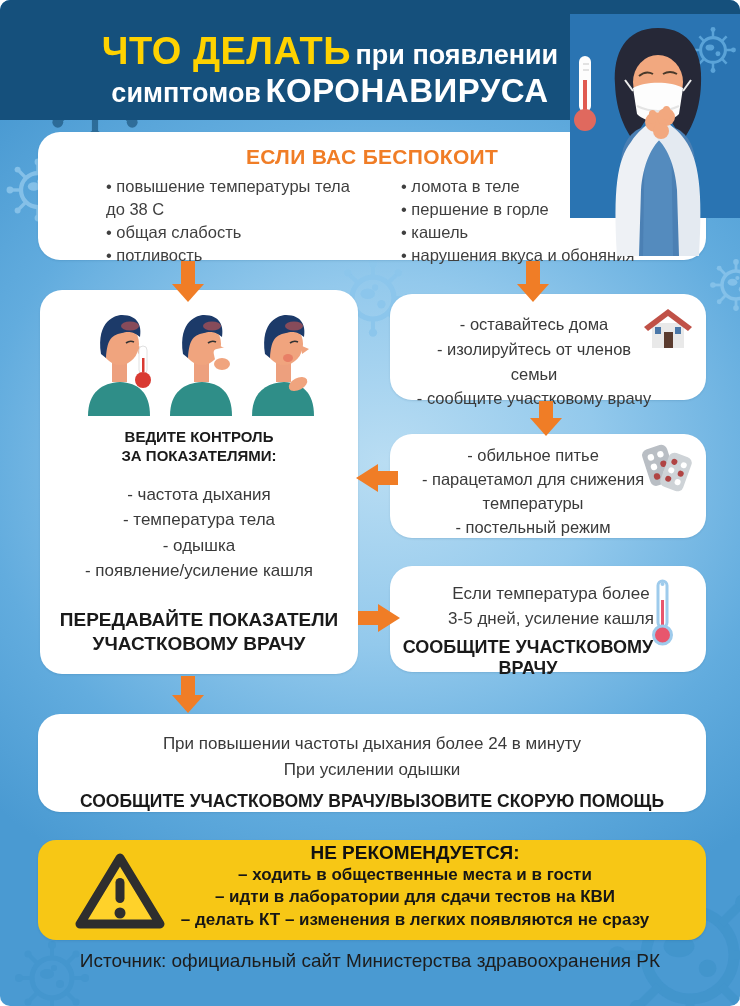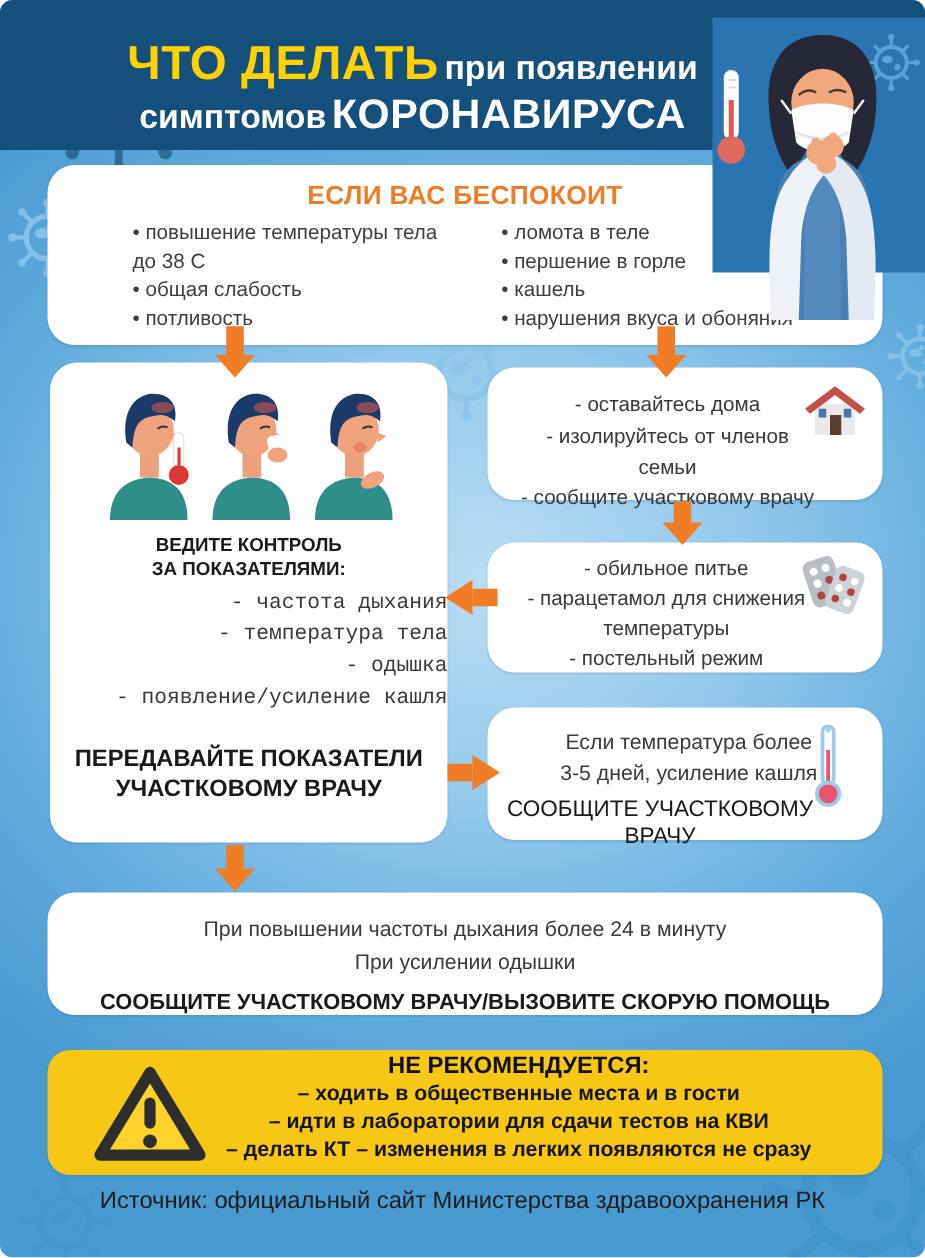--- a/index.html
+++ b/index.html
@@ -12,44 +12,44 @@
   .deco{position:absolute;left:0;top:0;width:740px;height:1006px;z-index:0;pointer-events:none;}
   .header-band{position:absolute;left:0;top:0;width:740px;height:120px;background:var(--header-navy,#15507c);z-index:1;}
   .header-text{position:absolute;left:70px;top:30px;width:520px;text-align:center;z-index:2;line-height:1.12;}
   .ht1-accent{color:var(--title-yellow,#ffd200);font-size:38px;font-weight:800;letter-spacing:.5px;}
   .ht1-rest{color:#fff;font-size:27px;font-weight:700;}
   .ht2-normal{color:#fff;font-size:27px;font-weight:700;}
   .ht2-accent{color:#fff;font-size:33px;font-weight:800;letter-spacing:.5px;}
   .woman-panel{position:absolute;left:570px;top:14px;width:170px;height:204px;background:var(--panel-blue,#2a74b2);z-index:3;}
   .woman-svg{position:absolute;left:573px;top:18px;width:164px;height:238px;z-index:4;}
   .box{position:absolute;background:var(--box-white,#fff);border-radius:22px;z-index:2;box-shadow:0 1px 2px rgba(30,80,120,.15);}
-  #symptoms-box{left:38px;top:132px;width:668px;height:144px;}
+  #symptoms-box{left:38px;top:132px;width:668px;height:128px;}
   #control-box{left:40px;top:290px;width:318px;height:384px;}
   #stay-box{left:390px;top:294px;width:316px;height:106px;}
   #treat-box{left:390px;top:434px;width:316px;height:104px;}
   #fever-box{left:390px;top:566px;width:316px;height:106px;}
   #breathing-box{left:38px;top:714px;width:668px;height:98px;text-align:center;}
   #warning-box{left:38px;top:840px;width:668px;height:100px;background:var(--warning-yellow,#f7c715);border-radius:18px;}
   .sym-title{margin-top:13px;text-align:center;color:var(--accent-orange,#f07d26);font-size:21px;font-weight:800;letter-spacing:.3px;}
   .sym-cols{display:flex;padding:6px 24px 0 68px;}
   .sym-col-left{width:255px;}
   .sym-col-right{flex:1;padding-left:40px;}
   .sym-line{color:#3f3f3f;font-size:16.5px;line-height:1.4;}
   .heads-svg{display:block;margin:16px auto 0 auto;width:238px;height:112px;}
   .ctrl-heading{margin-top:10px;text-align:center;font-size:15px;font-weight:800;color:#1a1a1a;line-height:1.25;}
-  .ctrl-items{margin-top:4px;text-align:right;font-family:Liberation Mono, monospace;}
+  .ctrl-items{margin-top:16px;text-align:center;}
   .ctrl-items .sym-line{font-size:17px;line-height:1.5;color:#3a3a3a;}
   .ctrl-footer{margin-top:24px;text-align:center;font-size:19px;font-weight:800;color:#1a1a1a;line-height:1.3;}
   .rb-lines{padding:18px 54px 0 26px;text-align:center;}
   .rb-lines .sym-line{font-size:16.5px;line-height:1.5;color:#3a3a3a;}
   #treat-box .rb-lines{padding:10px 60px 0 30px;}
   #treat-box .sym-line{line-height:1.45;}
   .fever-lines{padding:16px 44px 0 28px;text-align:center;margin-left:22px;}
   .fever-lines .sym-line{font-size:17px;line-height:1.45;color:#3a3a3a;}
-  .fever-emph{margin-top:6px;padding-right:40px;text-align:center;font-size:18px;font-weight:400;color:#1a1a1a;}
+  .fever-emph{margin-top:6px;padding-right:40px;text-align:center;font-size:18px;font-weight:700;color:#1a1a1a;}
   .house-icon{position:absolute;top:12px;right:14px;width:48px;height:44px;}
   .pills-icon{position:absolute;top:8px;right:12px;width:56px;height:52px;}
   .thermo-icon{position:absolute;top:12px;right:32px;width:24px;height:70px;}
   .breath-lines{padding-top:17px;}
   .breath-lines .sym-line{font-size:17px;line-height:1.5;color:#3a3a3a;}
   .breath-emph{margin-top:9px;font-size:17.5px;font-weight:800;color:#1a1a1a;}
   .warn-icon{position:absolute;left:34px;top:10px;width:96px;height:84px;}
   .warn-text{position:absolute;left:122px;top:2px;width:510px;text-align:center;}
   .warn-title{font-size:19px;font-weight:800;color:#111;}
   .warn-items .sym-line{font-size:17px;font-weight:700;color:#161616;line-height:1.32;}

